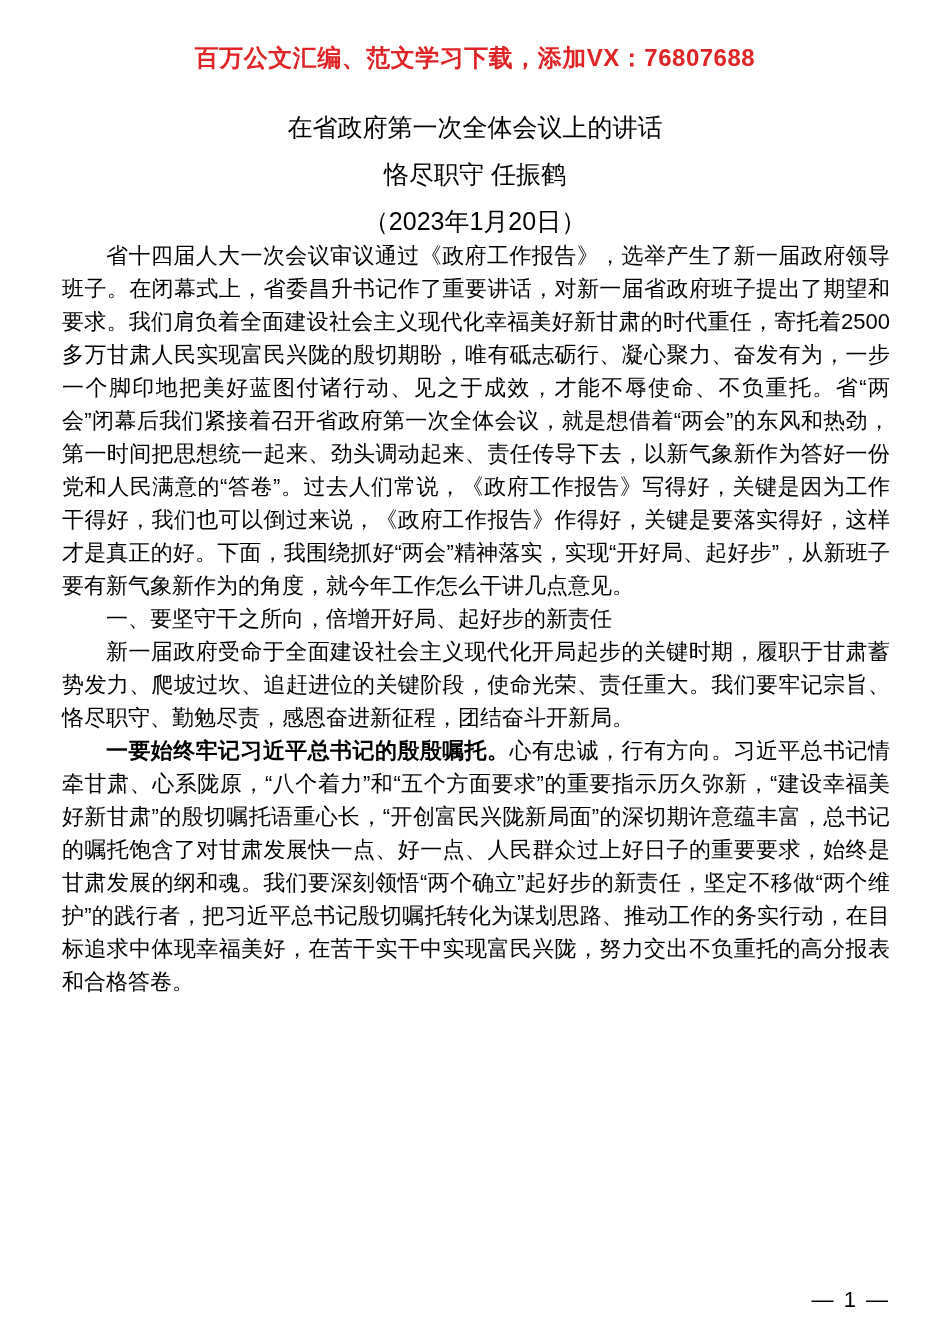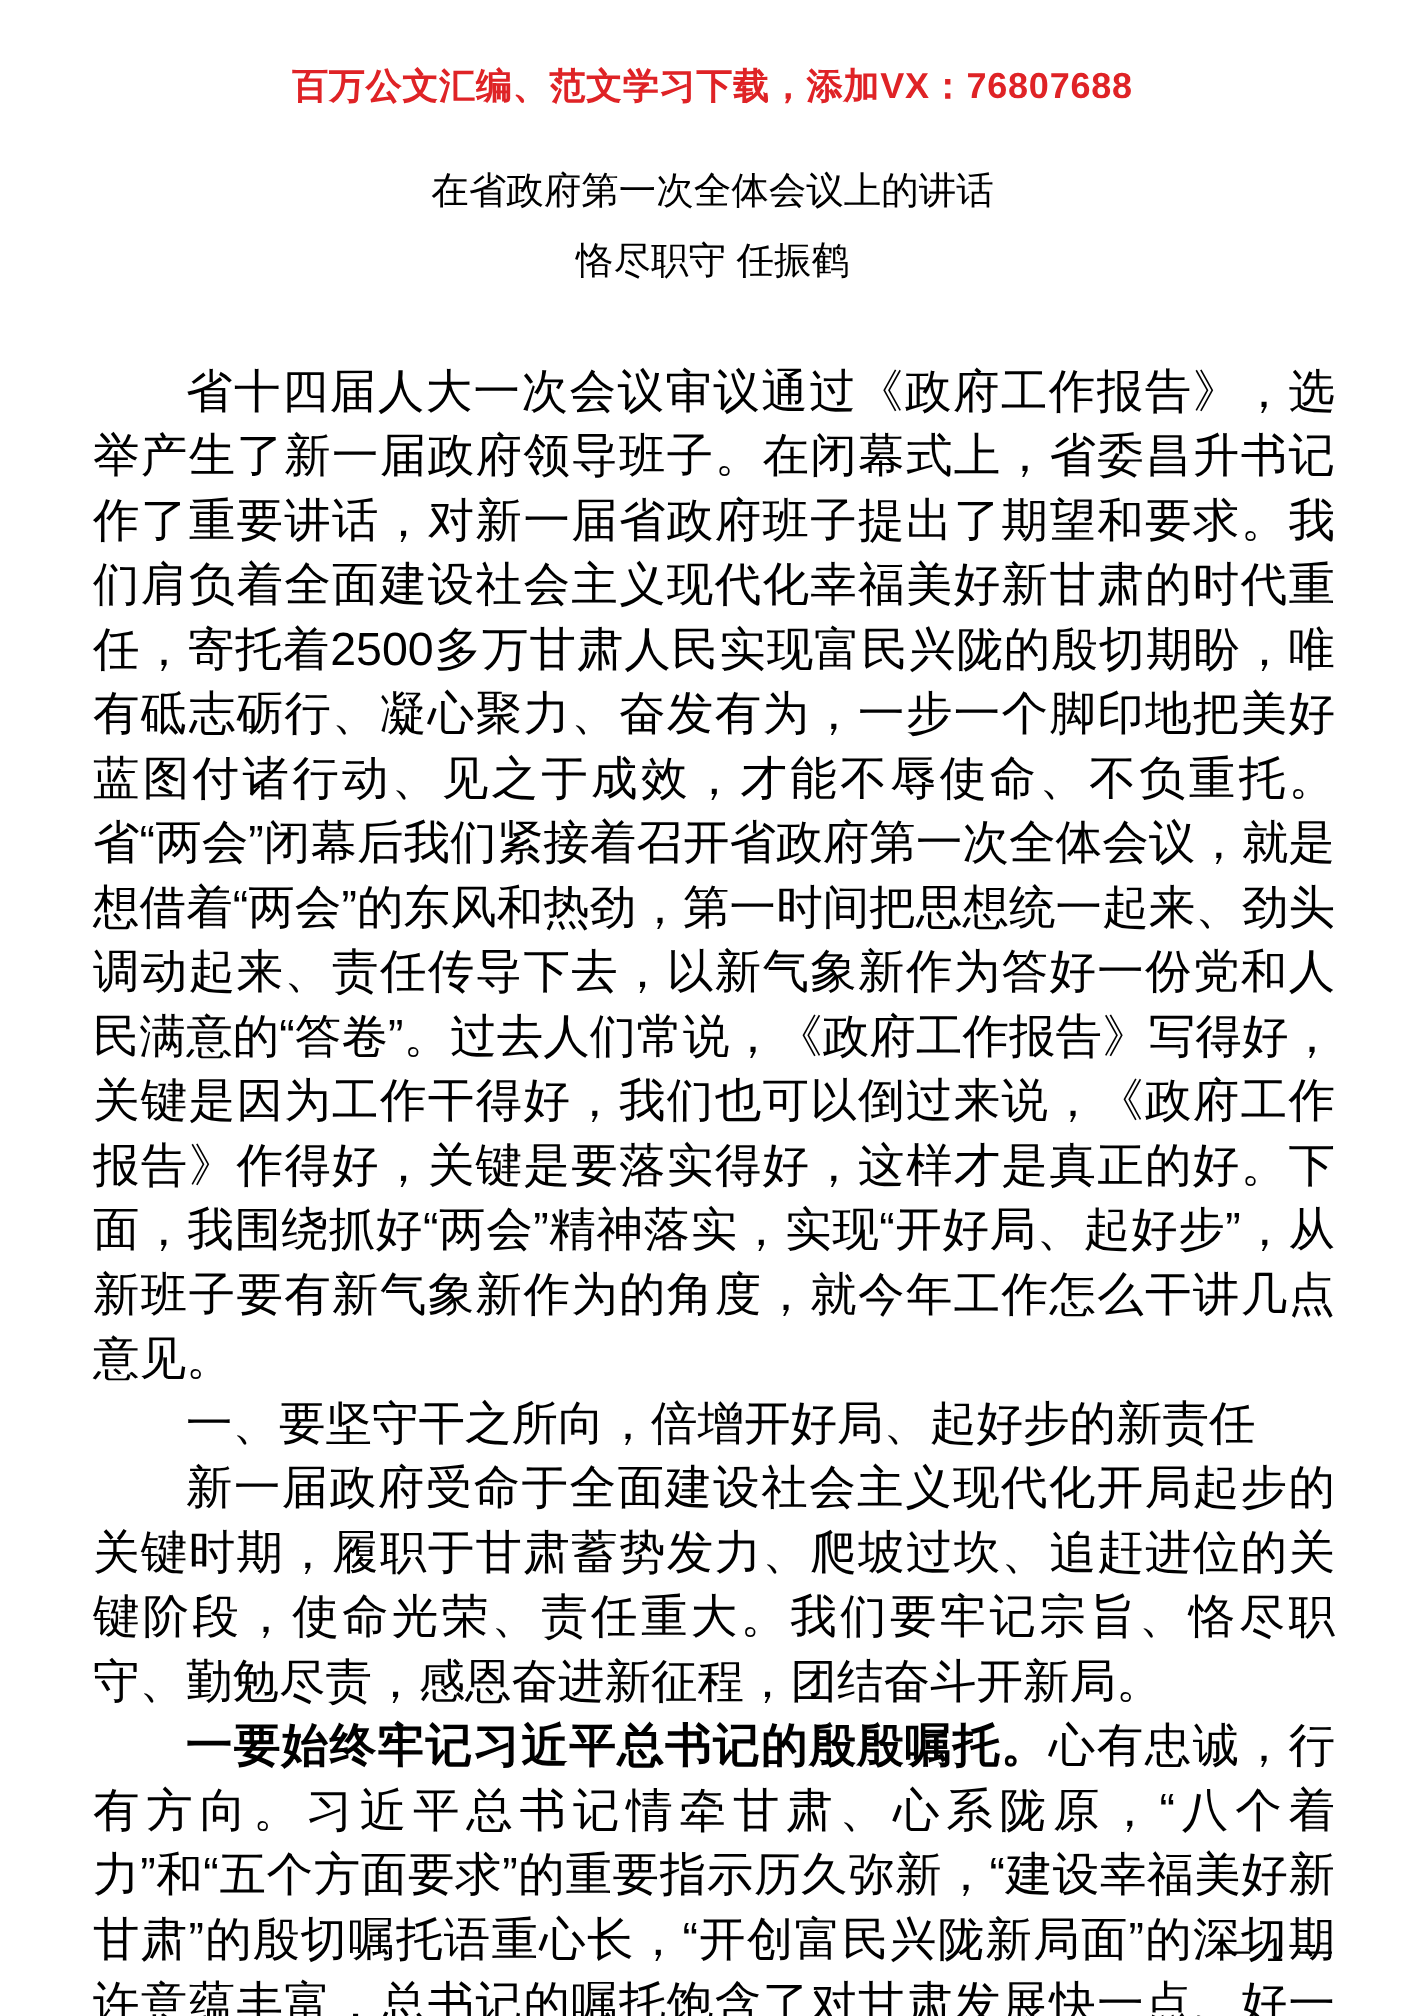--- a/index.html
+++ b/index.html
@@ -56,22 +56,22 @@
 
   
   .body-area {
     position: absolute;
     top: 239px;
     left: 62px;
     width: 828px;
   }
   p.para {
     margin: 0;
-    font-size: 31px;
-    line-height: 43px;
+    font-size: 22px;
+    line-height: 33px;
     text-align: justify;
     text-justify: inter-ideograph;
     text-indent: 2em;
     letter-spacing: 0px;
     word-break: break-all;
   }
   b.lead {
     font-weight: bold;
   }
 
@@ -90,32 +90,33 @@
 </head>
 <body>
 
 <div class="page">
 
   <div class="promo-header" style="color: rgb(223, 35, 38);">百万公文汇编、范文学习下载，添加VX：76807688</div>
 
   <div class="title-block">
     <div class="doc-title">在省政府第一次全体会议上的讲话</div>
     <div class="doc-byline">恪尽职守  任振鹤</div>
+    <div class="doc-date">（2023年1月20日）</div>
   </div>
 
   <div class="body-area">
     <p class="para">
       <span>省十四届人大一次会议审议通过《政府工作报告》，选举产生了新一届政府领导班子。在闭幕式上，省委昌升书记作了重要讲话，对新一届省政府班子提出了期望和要求。我们肩负着全面建设社会主义现代化幸福美好新甘肃的时代重任，寄托着2500多万甘肃人民实现富民兴陇的殷切期盼，唯有砥志砺行、凝心聚力、奋发有为，一步一个脚印地把美好蓝图付诸行动、见之于成效，才能不辱使命、不负重托。省“两会”闭幕后我们紧接着召开省政府第一次全体会议，就是想借着“两会”的东风和热劲，第一时间把思想统一起来、劲头调动起来、责任传导下去，以新气象新作为答好一份党和人民满意的“答卷”。过去人们常说，《政府工作报告》写得好，关键是因为工作干得好，我们也可以倒过来说，《政府工作报告》作得好，关键是要落实得好，这样才是真正的好。下面，我围绕抓好“两会”精神落实，实现“开好局、起好步”，从新班子要有新气象新作为的角度，就今年工作怎么干讲几点意见。</span>
     </p>
     <p class="para">
       <span>一、要坚守干之所向，倍增开好局、起好步的新责任</span>
     </p>
     <p class="para">
       <span>新一届政府受命于全面建设社会主义现代化开局起步的关键时期，履职于甘肃蓄势发力、爬坡过坎、追赶进位的关键阶段，使命光荣、责任重大。我们要牢记宗旨、恪尽职守、勤勉尽责，感恩奋进新征程，团结奋斗开新局。</span>
     </p>
     <p class="para">
-      <b class="lead">一要始终牢记习近平总书记的殷殷嘱托。</b><span>心有忠诚，行有方向。习近平总书记情牵甘肃、心系陇原，“八个着力”和“五个方面要求”的重要指示历久弥新，“建设幸福美好新甘肃”的殷切嘱托语重心长，“开创富民兴陇新局面”的深切期许意蕴丰富，总书记的嘱托饱含了对甘肃发展快一点、好一点、人民群众过上好日子的重要要求，关键是因为工作干得好。我们要深刻领悟“两个确立”的决定性意义，坚定不移做“两个维护”的践行者，把习近平总书记殷切嘱托转化为谋划思路、推动工作的务实行动，在目标追求中体现幸福美好，在苦干实干中实现富民兴陇，努力交出不负重托的高分报表和合格答卷。</span>
+      <b class="lead">一要始终牢记习近平总书记的殷殷嘱托。</b><span>心有忠诚，行有方向。习近平总书记情牵甘肃、心系陇原，“八个着力”和“五个方面要求”的重要指示历久弥新，“建设幸福美好新甘肃”的殷切嘱托语重心长，“开创富民兴陇新局面”的深切期许意蕴丰富，总书记的嘱托饱含了对甘肃发展快一点、好一点、人民群众过上好日子的重要要求，始终是甘肃发展的纲和魂。我们要深刻领悟“两个确立”起好步的新责任，坚定不移做“两个维护”的践行者，把习近平总书记殷切嘱托转化为谋划思路、推动工作的务实行动，在目标追求中体现幸福美好，在苦干实干中实现富民兴陇，努力交出不负重托的高分报表和合格答卷。</span>
     </p>
   </div>
 
   <div class="footer">— 1 —</div>
 
 </div>
 
 </body></html>

